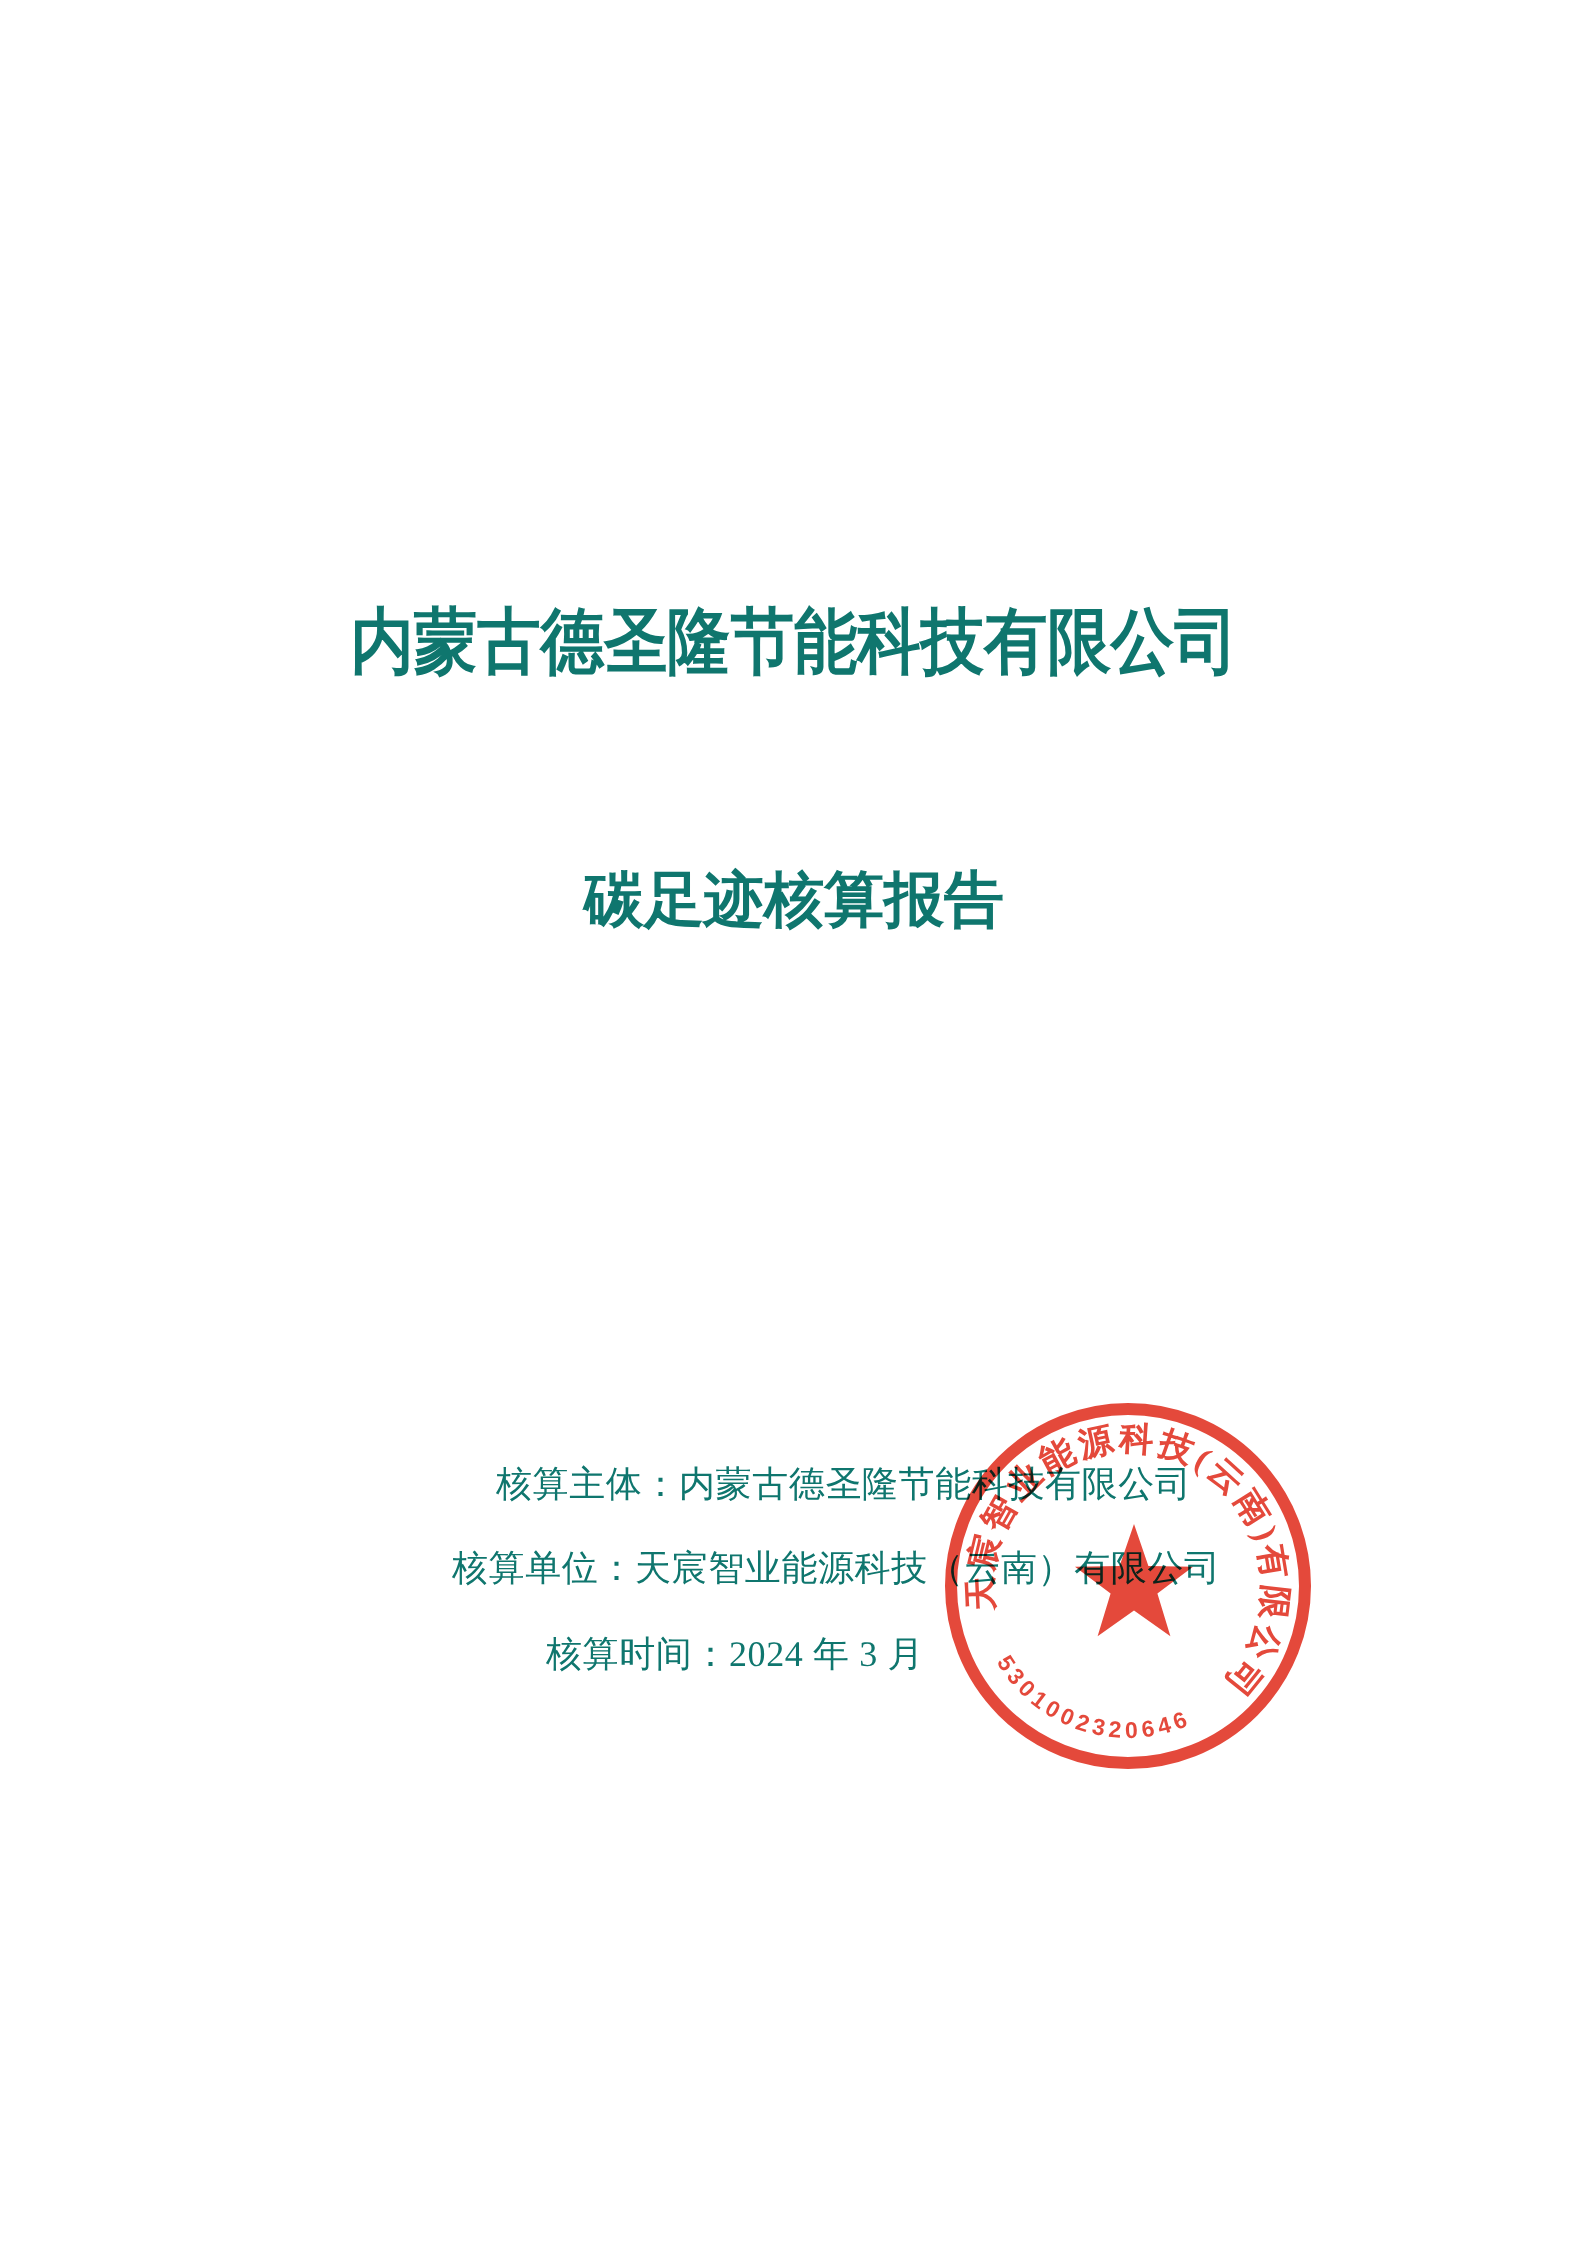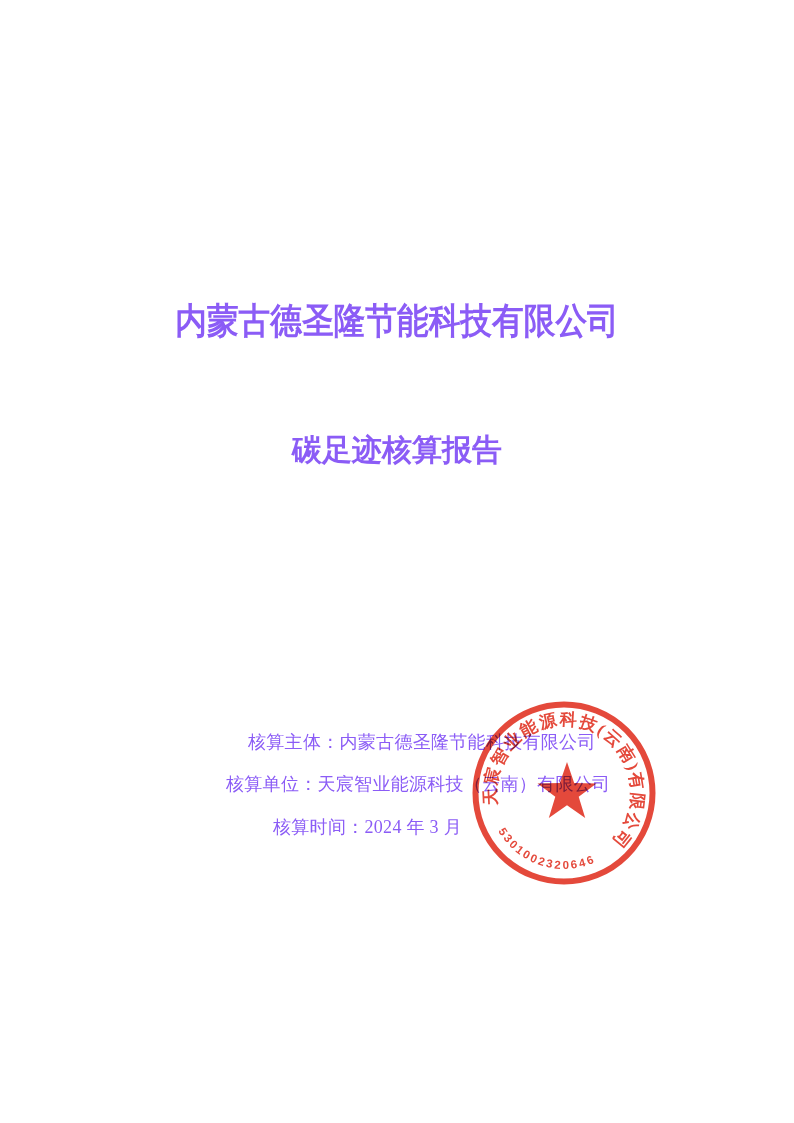--- a/index.html
+++ b/index.html
@@ -2,21 +2,21 @@
 <html><head>
 <meta charset="utf-8">
 <style>
   html,body{margin:0;padding:0;background:#ffffff;}
   .page{
     position:relative;
     width:794px;height:1123px;
     background:#ffffff;
     overflow:hidden;
     font-family:"Liberation Serif", serif;
-    color:#8b5cf6;
+    color:#0f766e;
   }
   .doc-title{
     position:absolute;
     top:297px;left:0;width:794px;
     text-align:center;
     font-size:36px;
     font-weight:bold;
     font-family:"Liberation Serif", serif;
     white-space:nowrap;
   }

